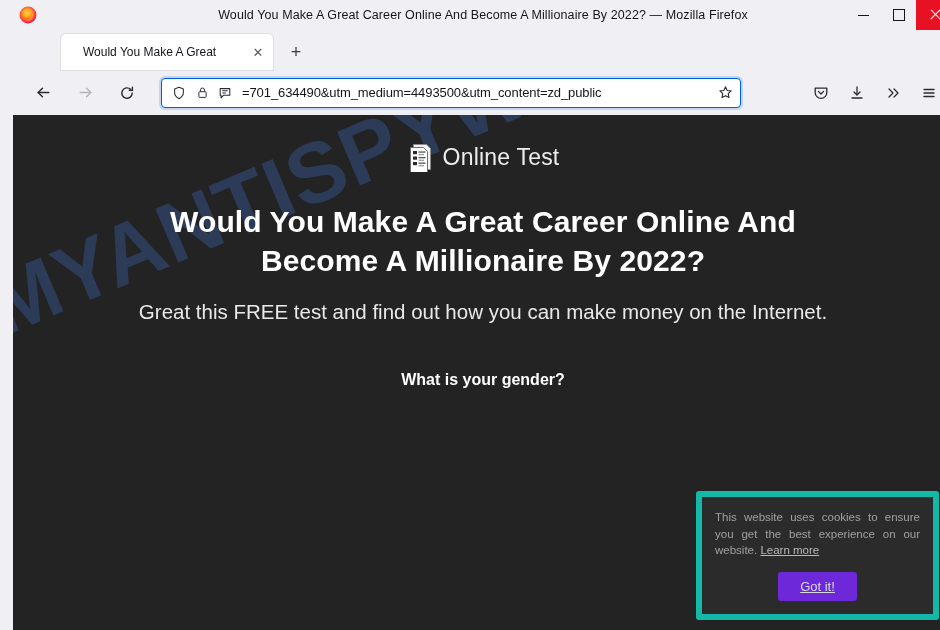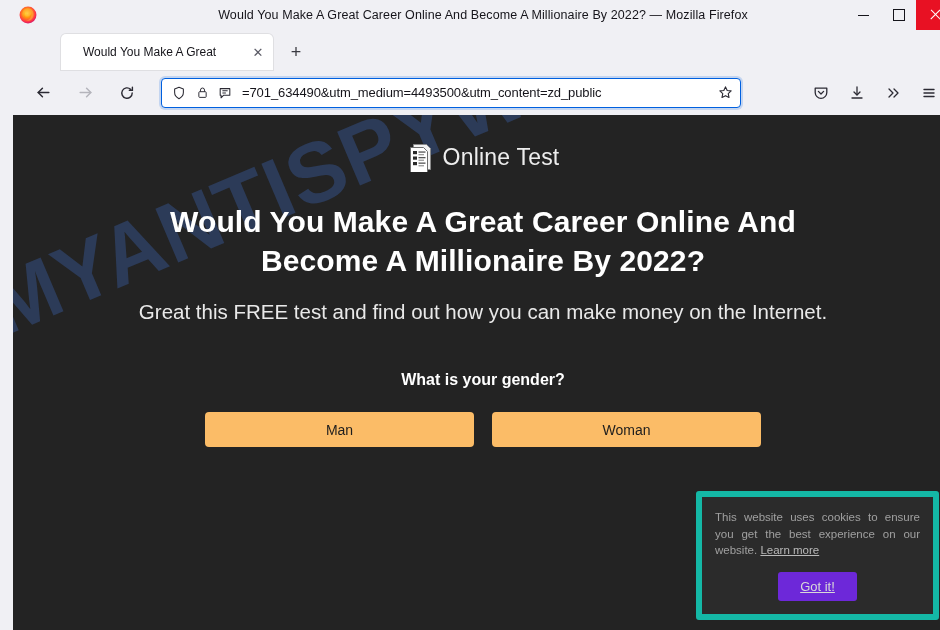--- a/index.html
+++ b/index.html
@@ -523,24 +523,20 @@
         </span>
         <span class="brand-name">Online Test</span>
       </div>
 
       <h1 class="headline">Would You Make A Great Career Online And Become A Millionaire By 2022?</h1>
 
       <p class="subhead">Great this FREE test and find out how you can make money on the Internet.</p>
 
       <h2 class="question">What is your gender?</h2>
 
-      <div class="answers">
-        <button class="answer-btn">Man</button>
-        <button class="answer-btn">Woman</button>
-      </div>
 
     </div>
 
     <div class="cookie-banner">
       <p class="cookie-text"><span>This website uses cookies to ensure you get the best experience on our website.</span> <a class="cookie-link" href="#">Learn more</a></p>
       <button class="cookie-btn">Got it!</button>
     </div>
 
   </div>
 </div>

